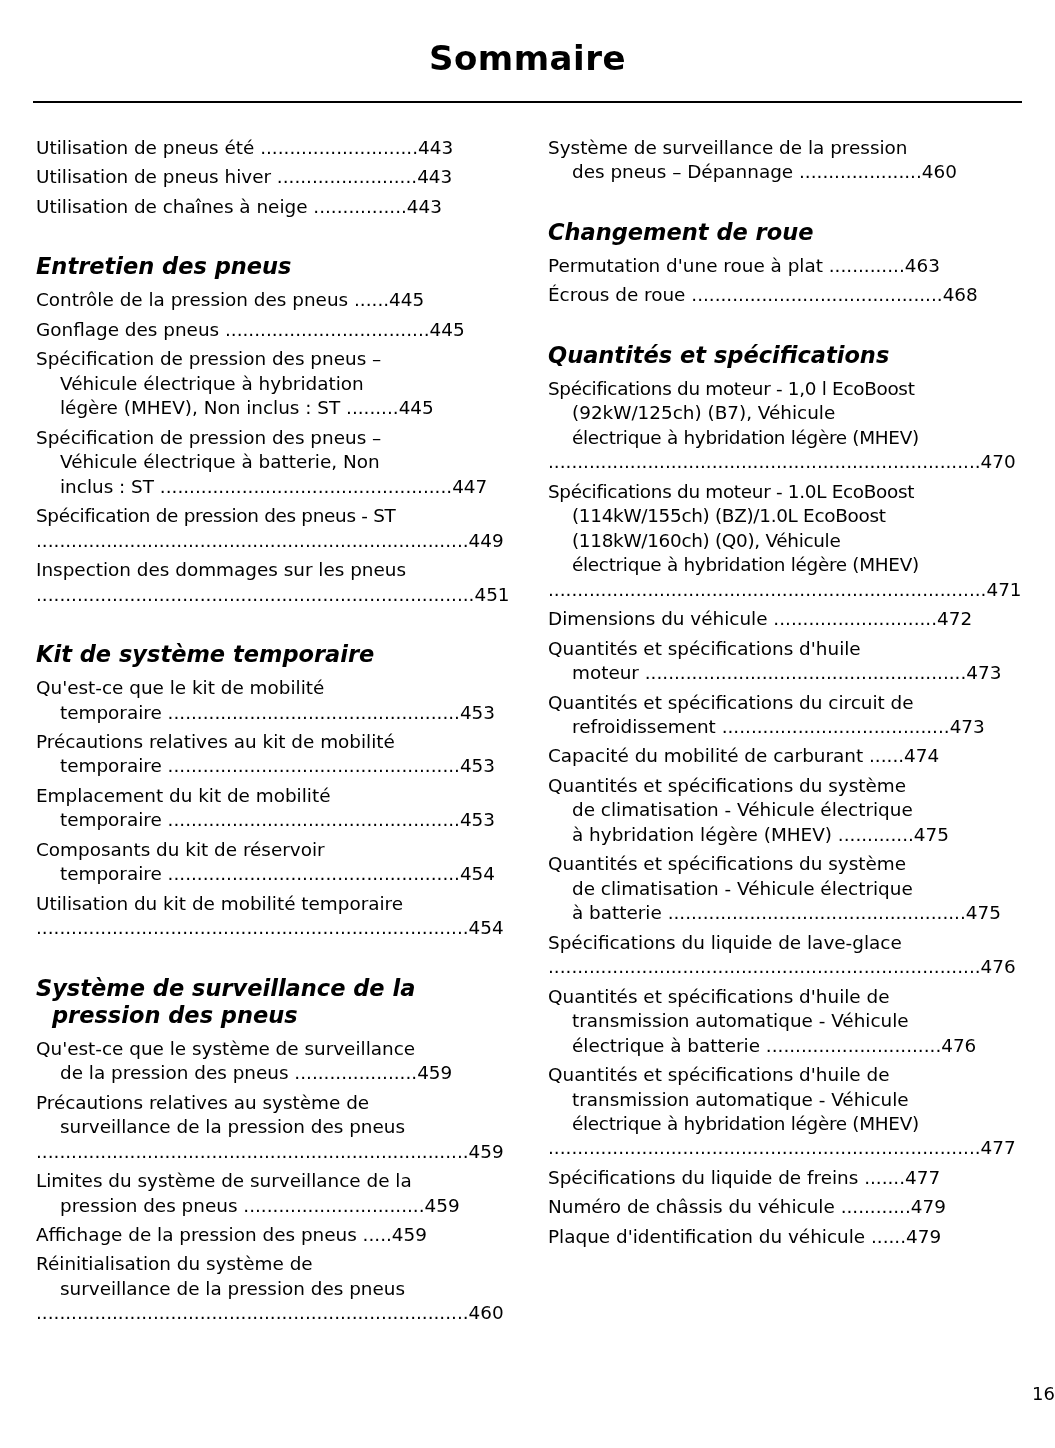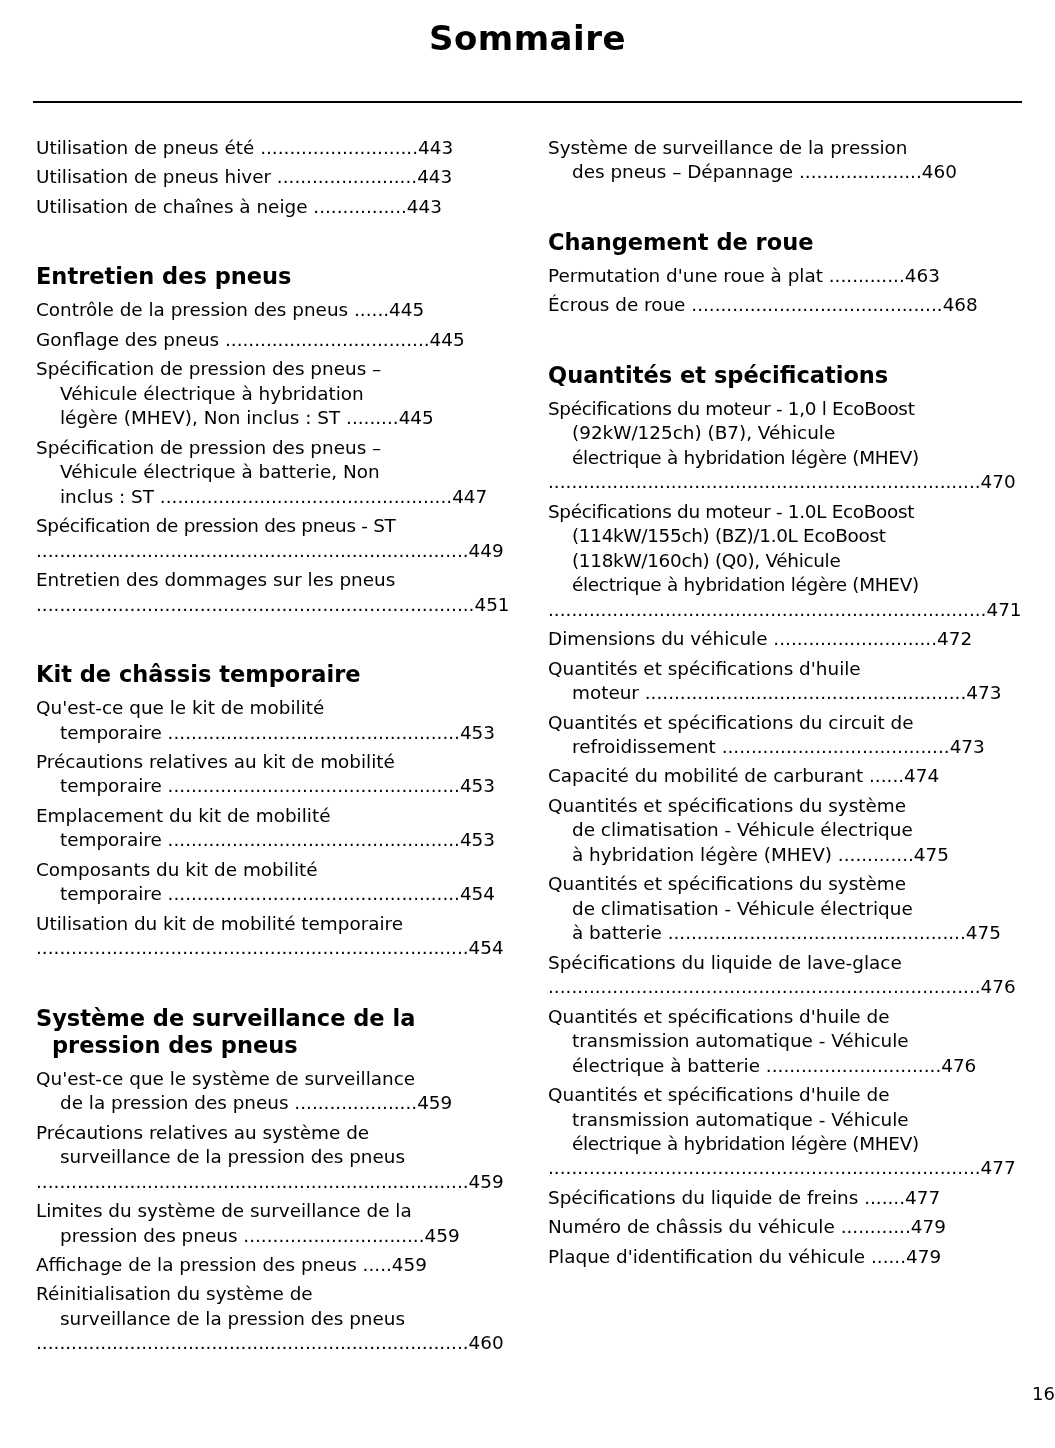--- a/index.html
+++ b/index.html
@@ -20,21 +20,21 @@
     left: 0; top: 0;
     width: 1055px;
     height: 1448px;
   }
   .page-title {
     text-align: center;
     font-size: 34px;
     font-weight: bold;
     letter-spacing: 0.5px;
     margin: 0;
-    padding-top: 18px;
+    padding-top: 38px;
     font-family: "DejaVu Sans", sans-serif;
   }
   .title-rule {
     position: absolute;
     left: 33px;
     right: 33px;
     top: 101px;
     border-bottom: 2px solid #000;
   }
   .columns {
@@ -44,23 +44,24 @@
     width: 983px;
     display: flex;
     gap: 42px;
   }
   .col {
     width: 470px;
   }
   h2.section {
     font-size: 22.5px;
     font-weight: bold;
-    margin: 44px 0 8px 0;
+    margin: 34px 0 8px 0;
     line-height: 1.2;
     font-family: "DejaVu Sans", sans-serif;
+    font-style: italic;
   }
   h2.section .indent2 {
     display: block;
     padding-left: 16px;
   }
   .entry {
     font-size: 18.4px;
     line-height: 1.33;
     margin: 0 0 5px 0;
     font-family: "DejaVu Sans", sans-serif;
@@ -121,41 +122,41 @@
         <span class="l2">Véhicule électrique à batterie, Non</span>
         <span class="l2">inclus : ST ..................................................447</span>
       </p>
 
       <p class="entry">
         <span class="l1 tight">Spécification de pression des pneus - ST</span>
         <span class="l3">..........................................................................449</span>
       </p>
 
       <p class="entry">
-        <span class="l1">Entretien des dommages sur les pneus</span>
+        <span class="l1">Inspection des dommages sur les pneus</span>
         <span class="l3">...........................................................................451</span>
       </p>
 
 
-      <h2 class="section">Kit de châssis temporaire</h2>
+      <h2 class="section">Kit de système temporaire</h2>
 
       <p class="entry">
         <span class="l1">Qu'est-ce que le kit de mobilité</span>
         <span class="l2">temporaire  ..................................................453</span>
       </p>
       <p class="entry">
         <span class="l1">Précautions relatives au kit de mobilité</span>
         <span class="l2">temporaire  ..................................................453</span>
       </p>
       <p class="entry">
         <span class="l1">Emplacement du kit de mobilité</span>
         <span class="l2">temporaire  ..................................................453</span>
       </p>
       <p class="entry">
-        <span class="l1">Composants du kit de mobilité</span>
+        <span class="l1">Composants du kit de réservoir</span>
         <span class="l2">temporaire  ..................................................454</span>
       </p>
       <p class="entry">
         <span class="l1">Utilisation du kit de mobilité temporaire</span>
         <span class="l3">..........................................................................454</span>
       </p>
 
       <h2 class="section">
         <span>Système de surveillance de la</span>
         <span class="indent2">pression des pneus</span>

